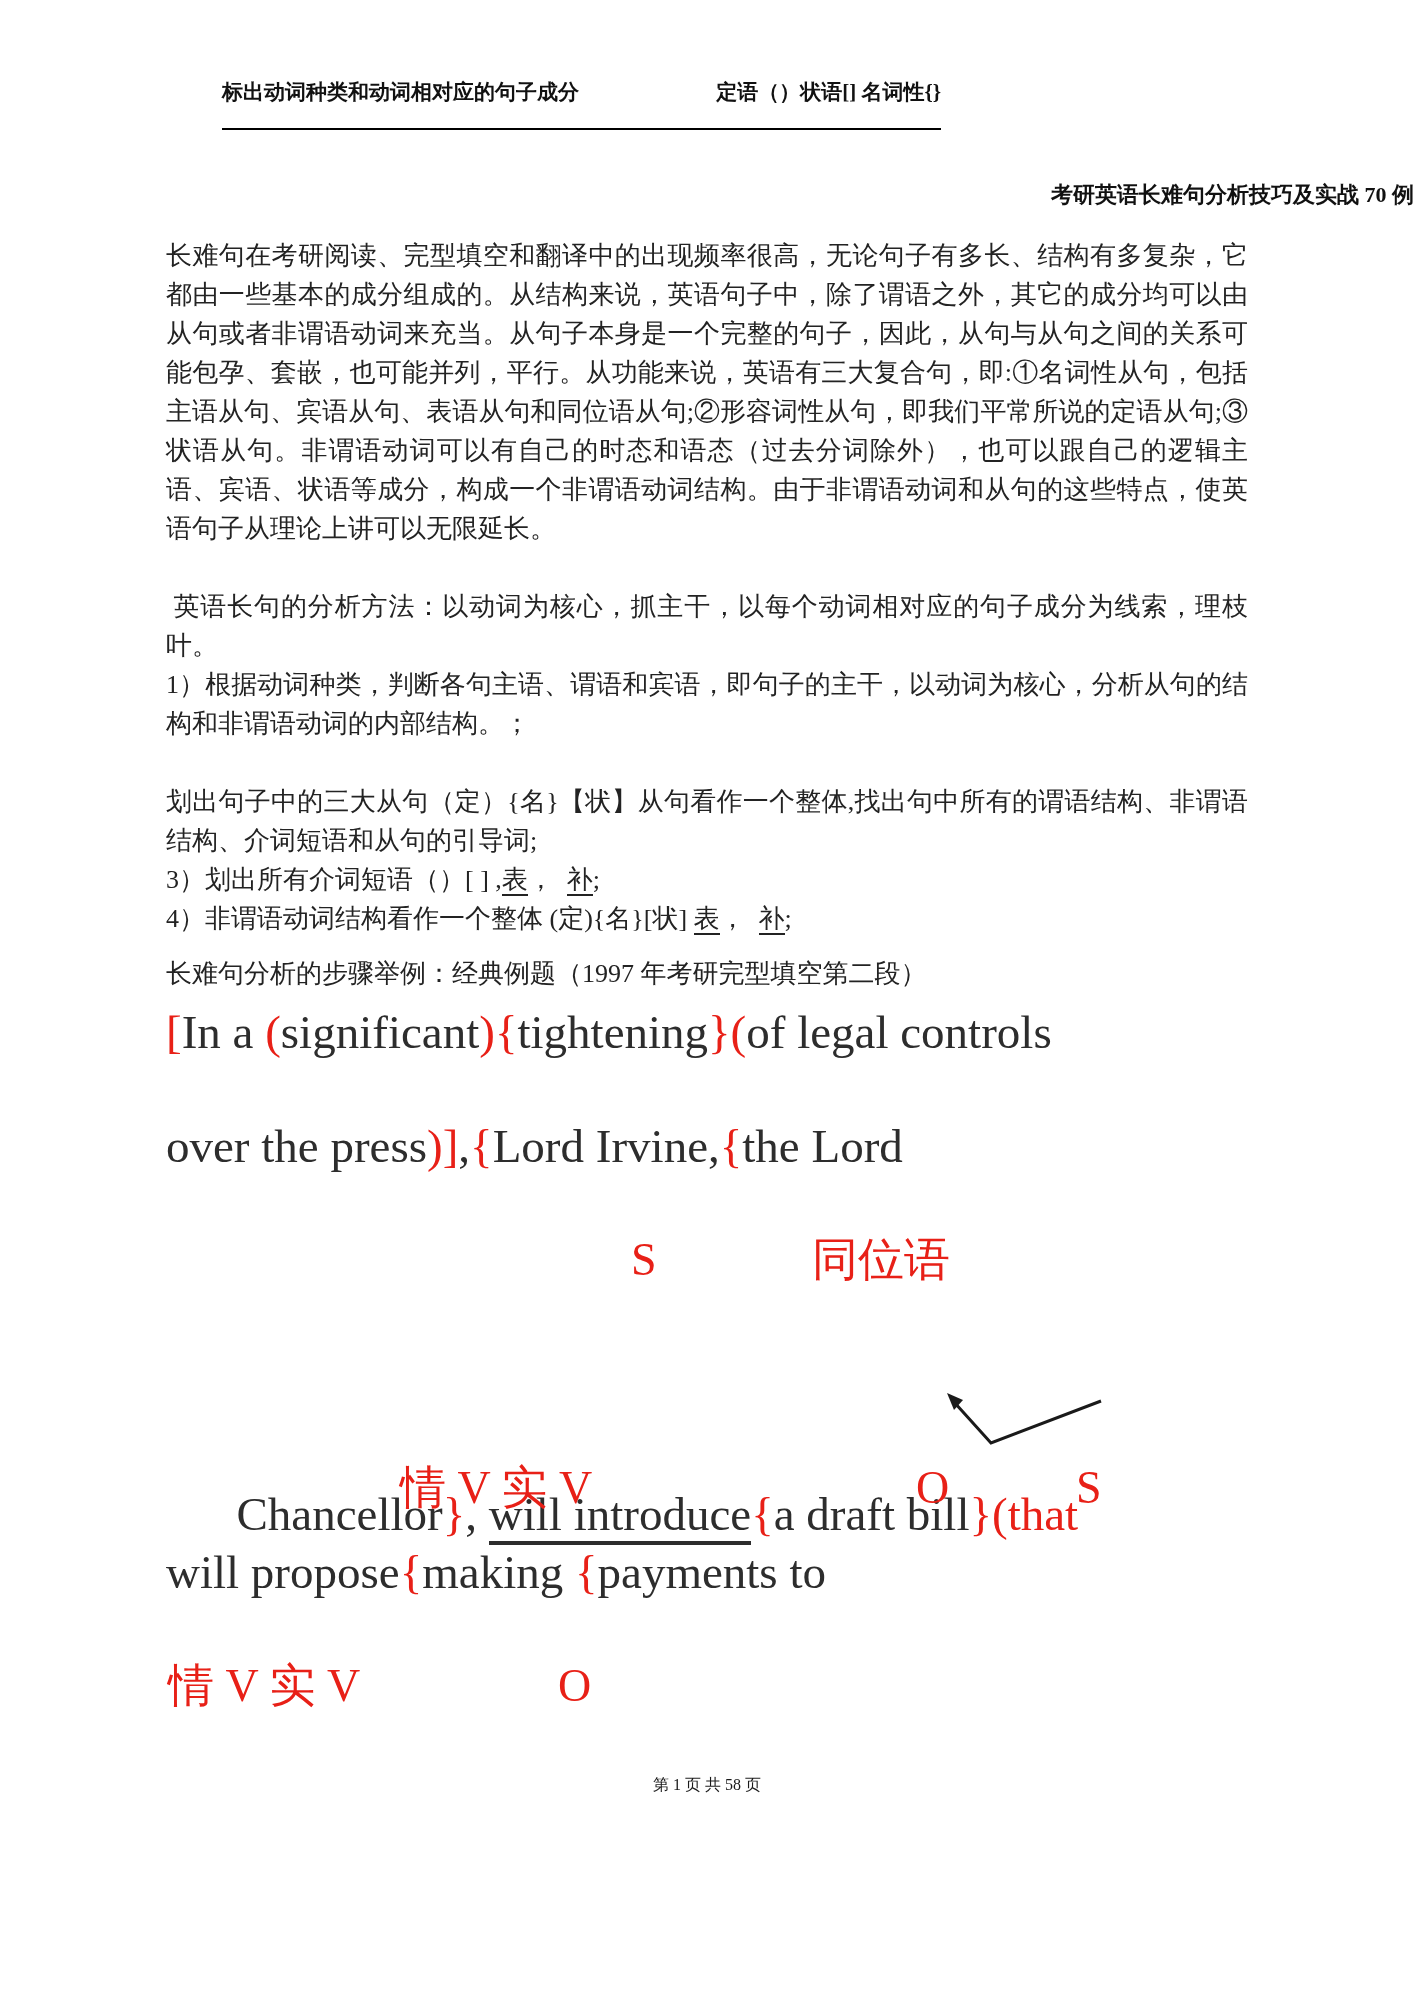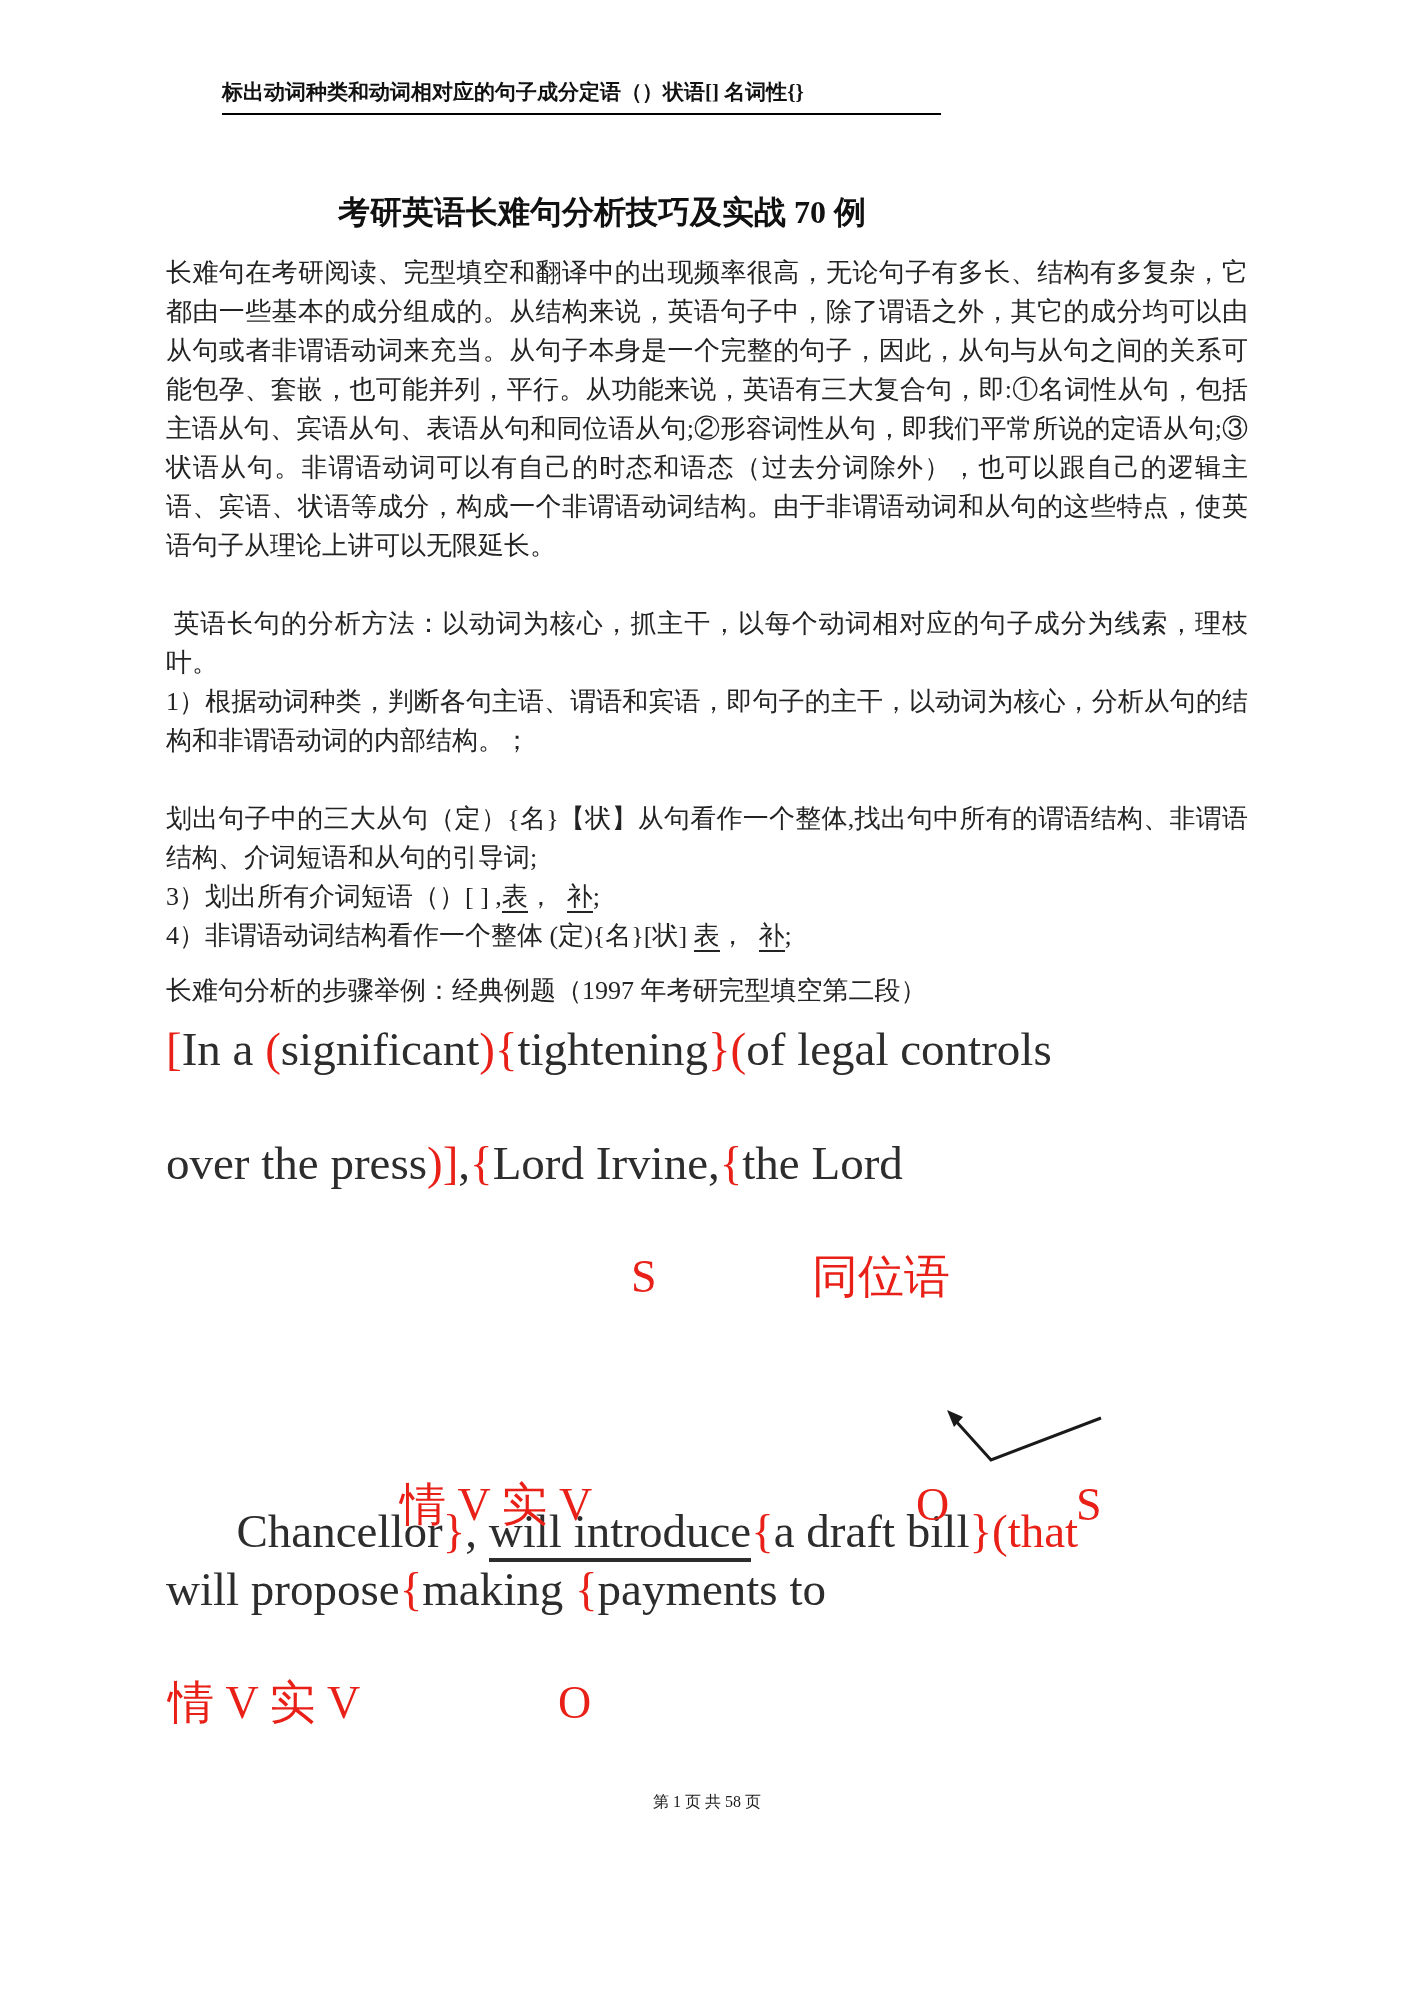--- a/index.html
+++ b/index.html
@@ -8,32 +8,33 @@
     width:1414px;height:1999px;
     background:#fff;
     overflow:hidden;
     font-family:"Liberation Serif","DejaVu Serif",serif;
     color:var(--text,#222);
   }
   
   .hdr{
     margin:78px 0 0 222px;
     width:719px;
-    display:flex;justify-content:flex-start;align-items:flex-end;
+    display:flex;justify-content:space-between;align-items:flex-end;
     font-size:21px;font-weight:bold;color:#111;
     border-bottom:2px solid var(--line,#000);
-    padding-bottom:7px;
+    padding-bottom:22px;
     white-space:pre;
   }
   
   .title{
-    margin:74px 0 0 338px;
-    font-size:32px;font-weight:bold;color:#111;
+    margin:42px 0 0 338px;
+    font-size:22px;font-weight:bold;color:#111;
     line-height:46px;
     white-space:pre;
+    text-align:right;
   }
   
   .body{margin:3px 166px;}
   .body p{
     margin:0;
     font-size:26px;line-height:39px;
     text-align:justify;
     white-space:pre-wrap;
     color:var(--text,#222);
   }

